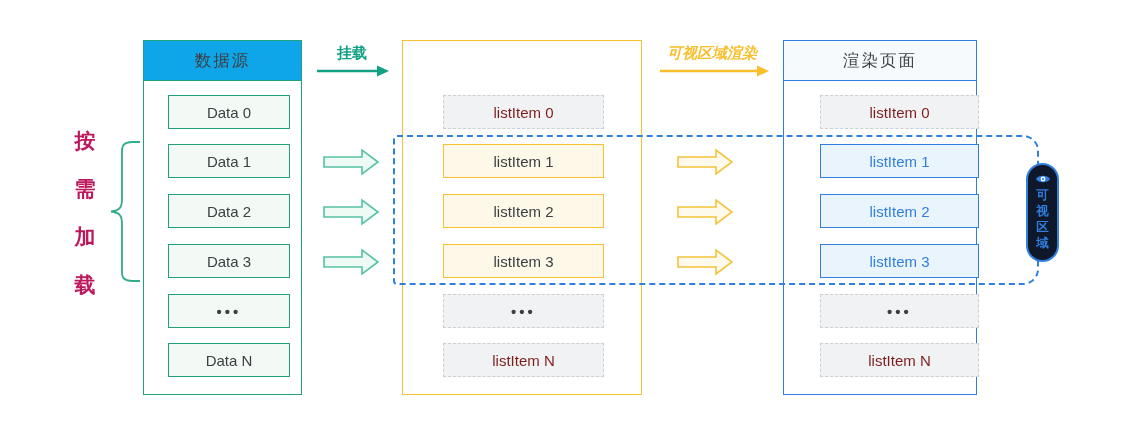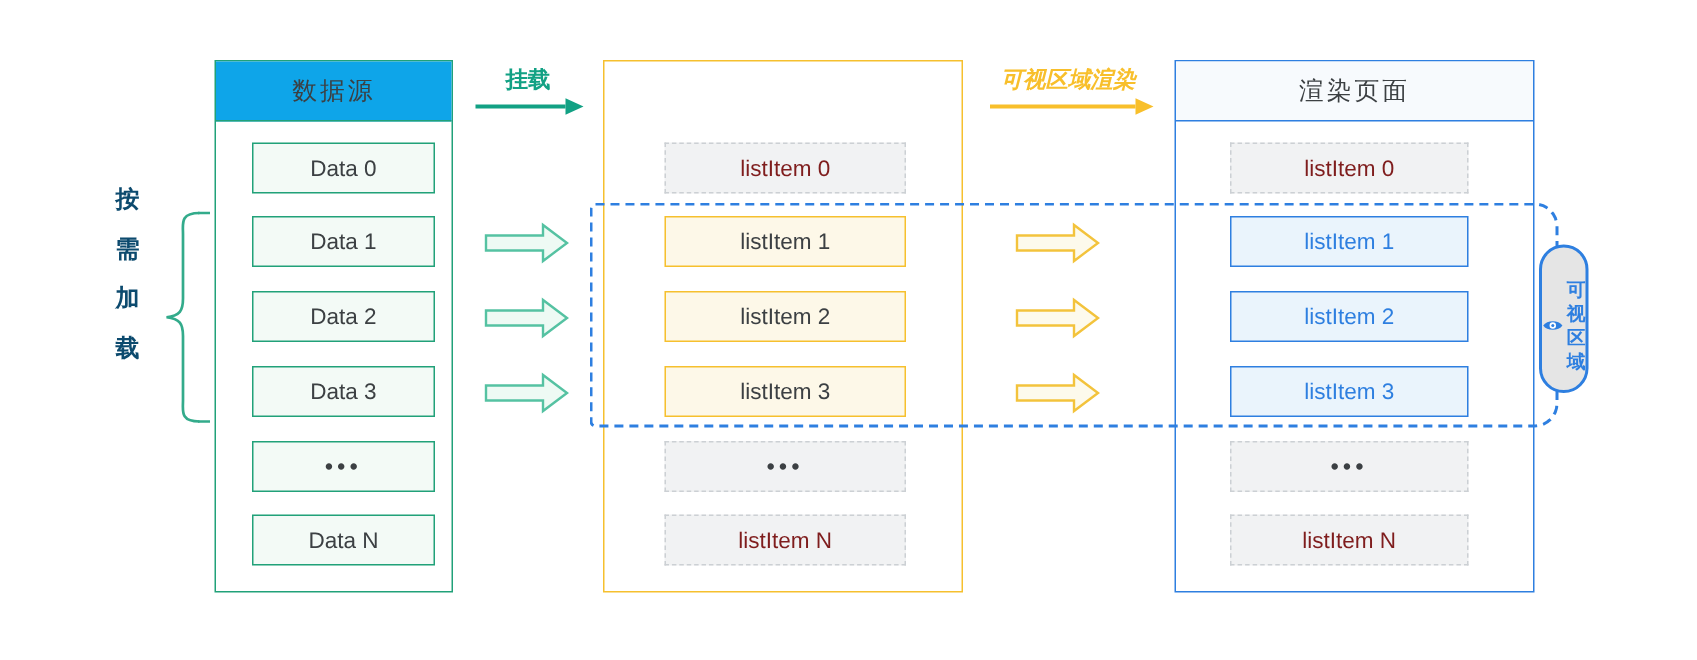--- a/index.html
+++ b/index.html
@@ -5,48 +5,48 @@
   html,body{margin:0;padding:0;background:#fff;}
   .canvas{
     position:relative;width:1131px;height:440px;background:#fff;overflow:hidden;
     font-family:"Liberation Sans","DejaVu Sans",sans-serif;color:#3c4043;
   }
   .overlay{position:absolute;left:0;top:0;width:1131px;height:440px;pointer-events:none;}
   
   .col{position:absolute;top:40px;height:355px;box-sizing:border-box;background:#fff;}
   .col-source{left:143px;width:159px;border:1.6px solid #21a179;}
   .col-tree{left:402px;width:240px;border:1.6px solid #f6c02e;}
-  .col-page{left:783px;width:240px;border:1.6px solid #2e7fe0;}
+  .col-page{left:783px;width:194px;border:1.6px solid #2e7fe0;}
   .col-header{height:40px;display:flex;align-items:center;justify-content:center;
     font-size:16.5px;letter-spacing:2px;color:#3c4043;box-sizing:border-box;}
   .col-source .col-header{background:#0ea5e9;border-bottom:1.6px solid #21a179;}
   .col-tree .col-header{background:#fdf8e8;border-bottom:1.6px solid #f6c02e;}
   .col-page .col-header{background:#f7fafd;border-bottom:1.6px solid #2e7fe0;}
   
   .item{position:absolute;height:34px;box-sizing:border-box;display:flex;align-items:center;
     justify-content:center;font-size:15px;}
   .r0{top:54px}.r1{top:103px}.r2{top:153px}.r3{top:203px}.r4{top:253px}.r5{top:302px}
   .col-source .item{left:24px;width:122px;background:#f3faf6;border:1.5px solid #21a179;color:#3c4043;}
   .col-tree .item{left:40px;width:161px;}
   .col-page .item{left:36px;width:159px;}
   .it-yellow{background:#fdf8e8;border:1.5px solid #f6c02e;color:#3c4043;}
   .it-blue{background:#eaf4fc;border:1.5px solid #2e7fe0;color:#2e7fe0;}
   .it-muted{background:#f1f2f3;border:1.5px dashed #ccd0d4;color:#7f1d1d;}
   .it-dots{color:#3c4043;font-weight:700;letter-spacing:3px;font-size:15px;}
   
   .viewport-rect{position:absolute;left:393px;top:135px;width:646px;height:150px;
     border:2.5px dashed #2e7fe0;border-radius:4px 16px 16px 4px;box-sizing:border-box;pointer-events:none;}
-  .viewport-pill{position:absolute;left:1026px;top:163px;width:33px;height:99px;background:#e5e5e5;
-    border:2px solid #2e7fe0;border-radius:17px;box-sizing:border-box;display:flex;flex-direction:row;
+  .viewport-pill{position:absolute;left:1026px;top:163px;width:33px;height:99px;background:#0f172a;
+    border:2px solid #2e7fe0;border-radius:17px;box-sizing:border-box;display:flex;flex-direction:column;
     align-items:center;padding-top:8px;gap:2px;}
   .pill-text{width:14px;word-break:break-all;text-align:center;font-size:12.5px;font-weight:600;
     color:#2e7fe0;line-height:16px;}
   
-  .side-label{position:absolute;left:72px;top:117px;width:26px;text-align:center;font-size:16px;
-    font-weight:700;color:#0c4a6e;line-height:33px;word-break:break-all;}
+  .side-label{position:absolute;left:72px;top:117px;width:26px;text-align:center;font-size:21px;
+    font-weight:700;color:#be185d;line-height:48px;word-break:break-all;}
   .flow-label{position:absolute;top:44px;text-align:center;font-size:15px;font-weight:700;}
   .label-mount{left:315px;width:74px;color:#12a184;}
   .label-render{left:650px;width:124px;color:#f8bf2b;font-style:italic;}
 </style>
 </head>
 <body>
 
 <div class="canvas">
 
   <svg class="overlay" viewBox="0 0 1131 440">

